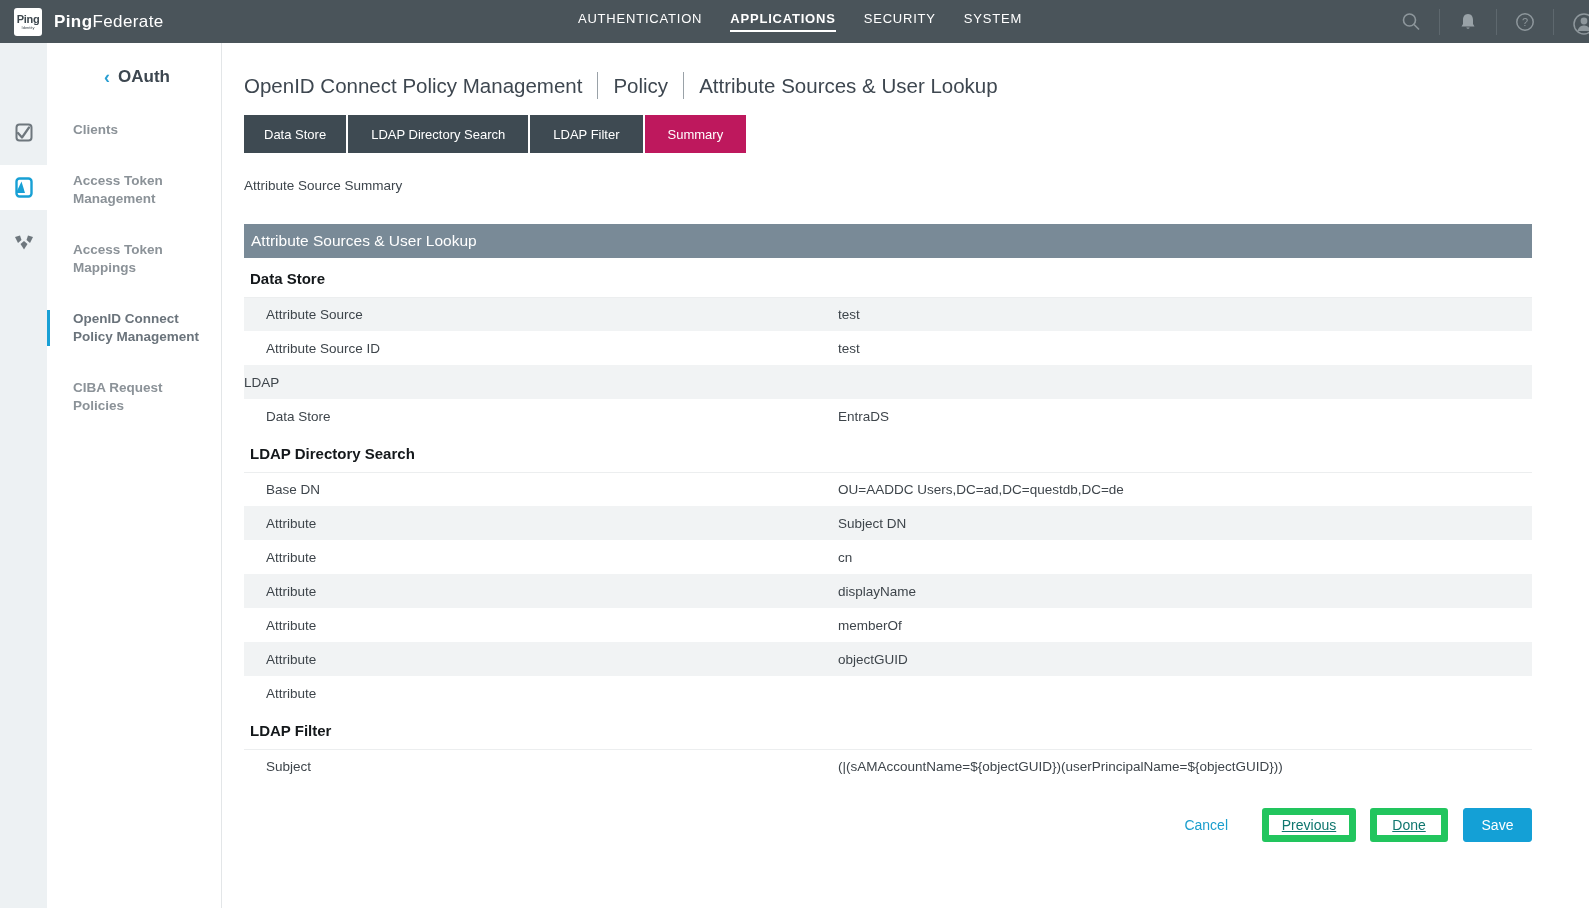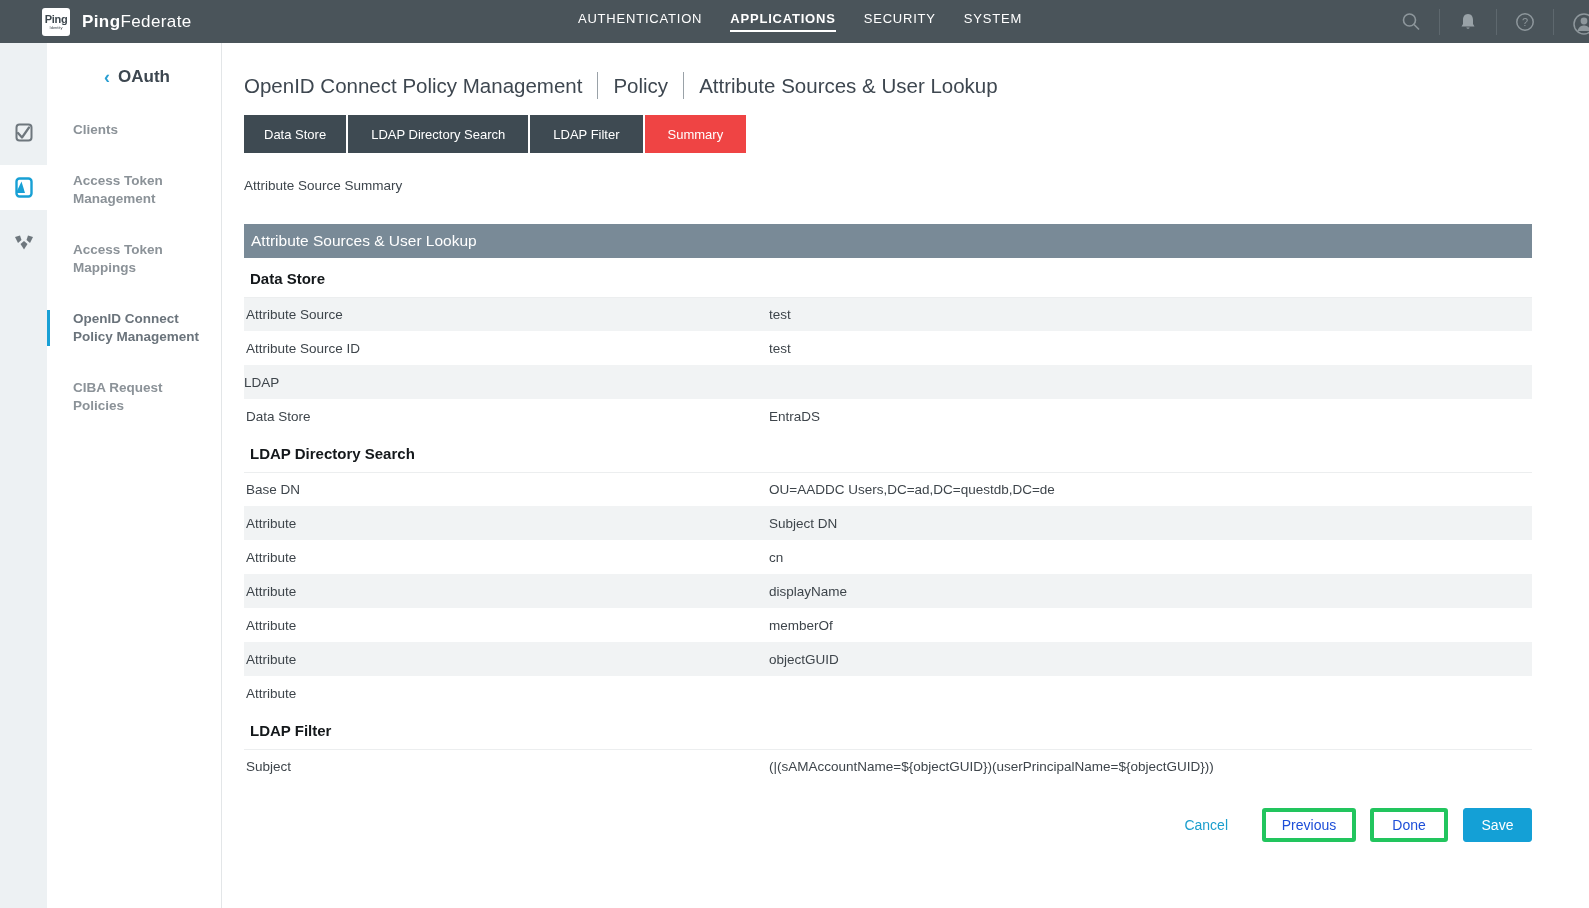--- a/index.html
+++ b/index.html
@@ -1,21 +1,21 @@
 <!DOCTYPE html>
 <html><head>
 <meta charset="utf-8">
 <style>
   * { margin:0; padding:0; box-sizing:border-box; }
   html,body { width:1589px; height:908px; overflow:hidden; background:#fff;
     font-family:"Liberation Sans","DejaVu Sans",sans-serif; }
 
   
   .topbar { position:absolute; left:0; top:0; width:1589px; height:43px;
-    background:#4a545a; display:flex; align-items:center;padding-left:28px; }
+    background:#4a545a; display:flex; align-items:center; }
   .logo-box { width:28px; height:28px; background:#fff; border-radius:3px;
     margin-left:14px; display:flex; flex-direction:column; align-items:center;
     justify-content:center; line-height:1; }
   .logo-box .lg1 { font-size:11px; font-weight:bold; color:#3c464d; letter-spacing:-0.3px; }
   .logo-box .lg2 { font-size:4px; color:#3c464d; margin-top:1px; }
   .brand { color:#fff; font-size:17px; margin-left:12px; letter-spacing:0.4px; white-space:nowrap; }
   .brand b { font-weight:bold; }
   .topnav { position:absolute; left:480px; width:640px; display:flex;
     justify-content:center; gap:28px; }
   .topnav .nav-item { color:#fff; font-size:13px; letter-spacing:0.8px;
@@ -46,39 +46,39 @@
 
   
   .main { position:absolute; left:222px; top:43px; width:1367px; height:865px; background:#fff;
     padding:0 57px 0 22px; }
   .breadcrumb { display:flex; align-items:center; margin-top:29px; color:#3e4750; font-size:20.5px; }
   .breadcrumb .bc-sep { width:1px; height:27px; background:#9aa2a8; margin:0 15px; }
   .tabs { display:flex; margin-top:16px; }
   .tab { height:38px; background:#3e4a52; color:#fff; font-size:13px;
     display:flex; align-items:center; padding:0 20px; margin-right:2px; cursor:pointer; white-space:nowrap; }
   .tab.wide { padding:0 23px; }
-  .tab.active { background:#ef4444; }
+  .tab.active { background:#be185d; }
   .summary-label { margin-top:25px; font-size:13.5px; color:#3e464d; }
 
   .summary-table { margin-top:31px; width:1288px; }
   .st-header { height:34px; background:#798a97; color:#fff; font-size:15.5px;
     display:flex; align-items:center; padding-left:7px; }
   .section-heading { font-size:15px; font-weight:bold; color:#14181b;
     padding:12px 0 10px 6px; background:#fff; }
   .kv-row { display:flex; align-items:center; height:34px; font-size:13.5px; color:#3e454b; }
-  .kv-row .k { width:525px; padding-left:2px; }
+  .kv-row .k { width:594px; padding-left:22px; }
   .kv-row .v { flex:1; }
   .t-items > .kv-row:nth-child(even) { background:#f1f3f4; }
   .t-items > .section-heading + .kv-row { border-top:1px solid #eceeef; }
 
   .footer { width:1288px; margin-top:25px; display:flex; align-items:center; justify-content:flex-end; }
   .link-btn { color:#1b9ecd; font-size:14px; cursor:pointer; margin-right:34px;text-align:center; }
   .btn { height:34px; border-radius:3px; font-size:14px; display:flex; align-items:center;
     justify-content:center; cursor:pointer; }
-  .btn.ghost { background:#fff; border:4px solid #22c55e; color:#1d4ed8; }
+  .btn.ghost { background:#fff; border:7px solid #22c55e; color:#0f766e;text-decoration:underline; }
   .btn.previous { width:94px; margin-right:14px; }
   .btn.done { width:78px; margin-right:15px; }
   .btn.primary { width:69px; background:#14a0d6; border:1px solid #14a0d6; color:#fff; }
 </style>
 </head>
 <body>
 
 <div class="topbar">
   <div class="logo-box">
     <span class="lg1">Ping</span>

